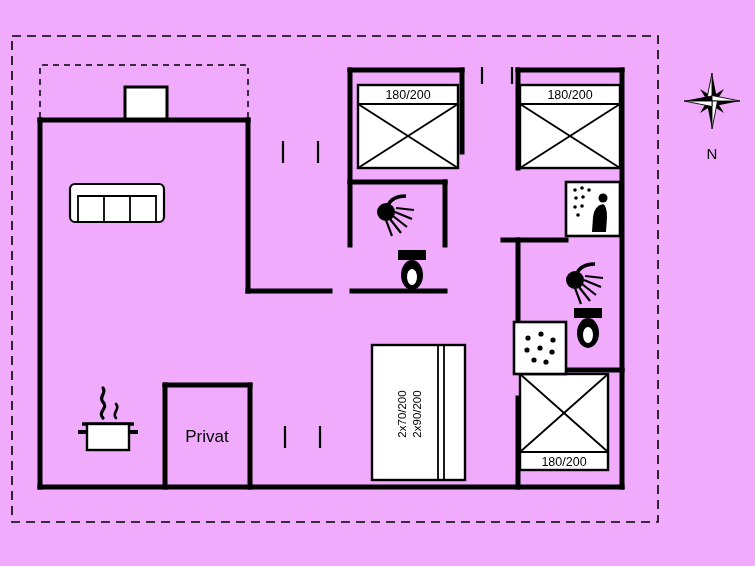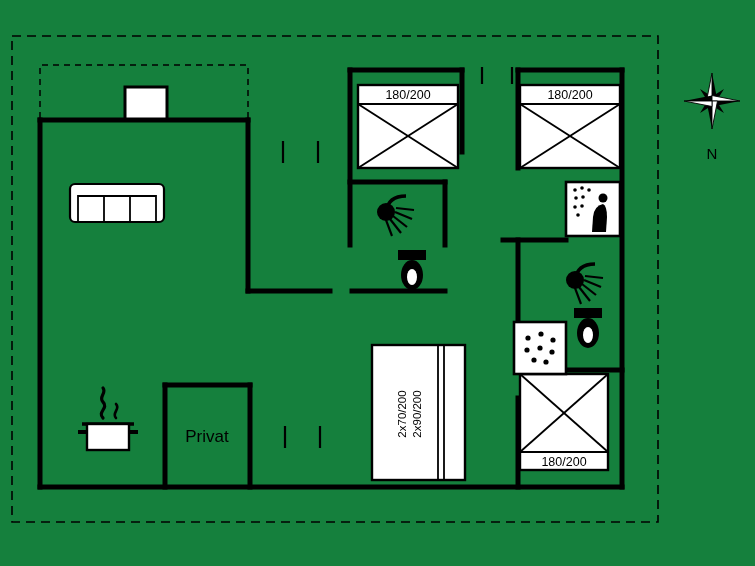--- a/index.html
+++ b/index.html
@@ -1,19 +1,19 @@
 <!DOCTYPE html>
 <html><head>
 <meta charset="utf-8">
 <style>
   html,body{margin:0;padding:0;background:#ffffff;}
   .stage{
     position:relative;
     width:755px;height:566px;
-    background:#15803d;
+    background:#f0abfc;
     font-family:"Liberation Sans",sans-serif;
     overflow:hidden;
     text-align:center;
   }
   svg text{font-family:"Liberation Sans",sans-serif;fill:#000;}
   .wall{stroke:#000;stroke-width:5;stroke-linecap:square;}
   .tick{stroke:#000;stroke-width:2.2;stroke-linecap:butt;}
   .dash{stroke:#000;stroke-width:1.6;fill:none;stroke-dasharray:9 6;}
   .dash2{stroke:#000;stroke-width:1.5;fill:none;stroke-dasharray:6 5;}
   .sym{stroke:#000;stroke-width:2.4;fill:#ffffff;}

